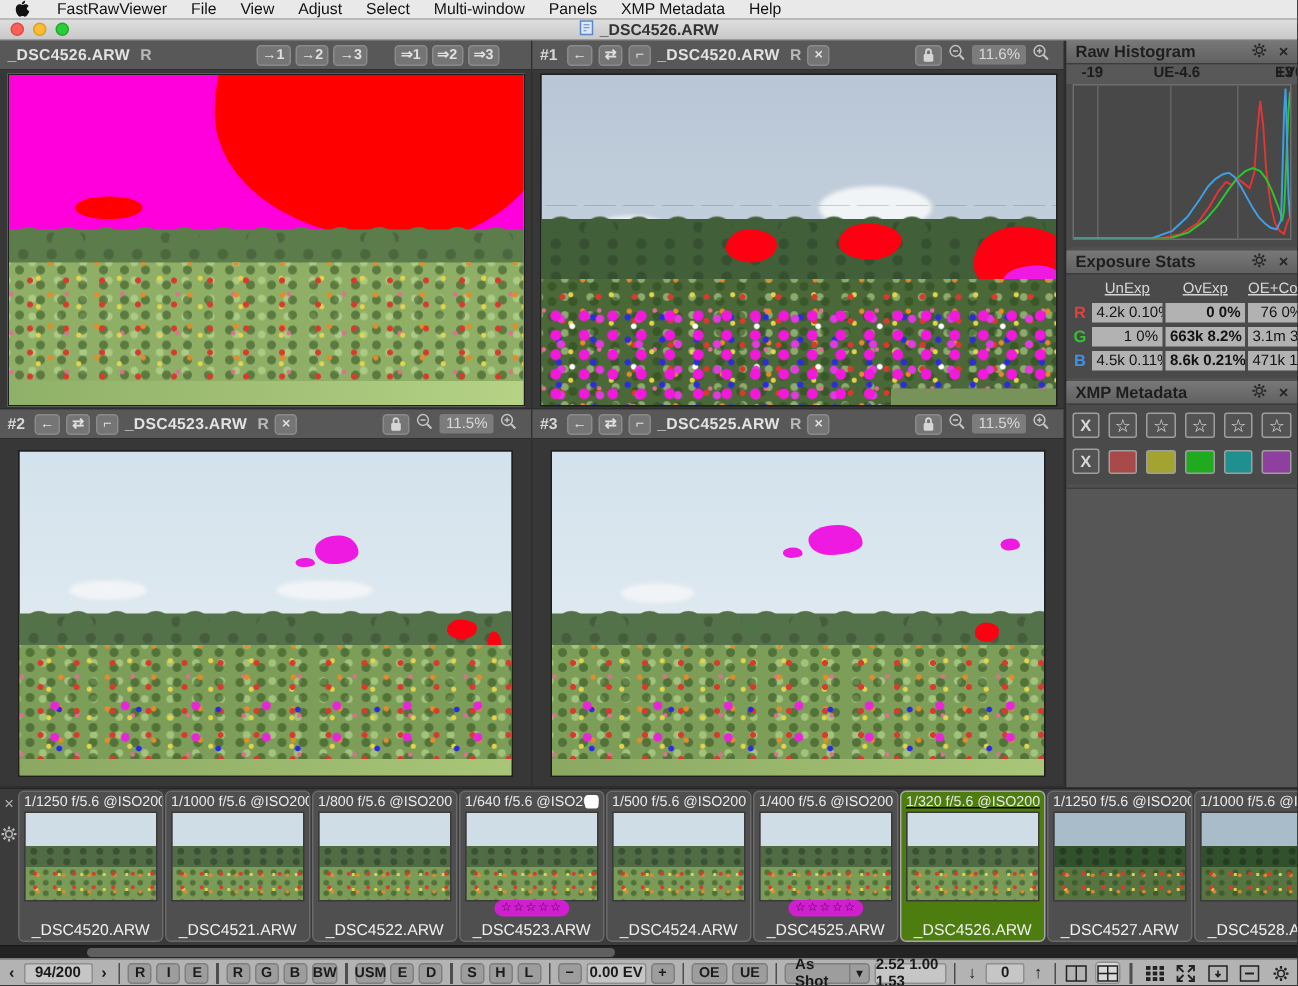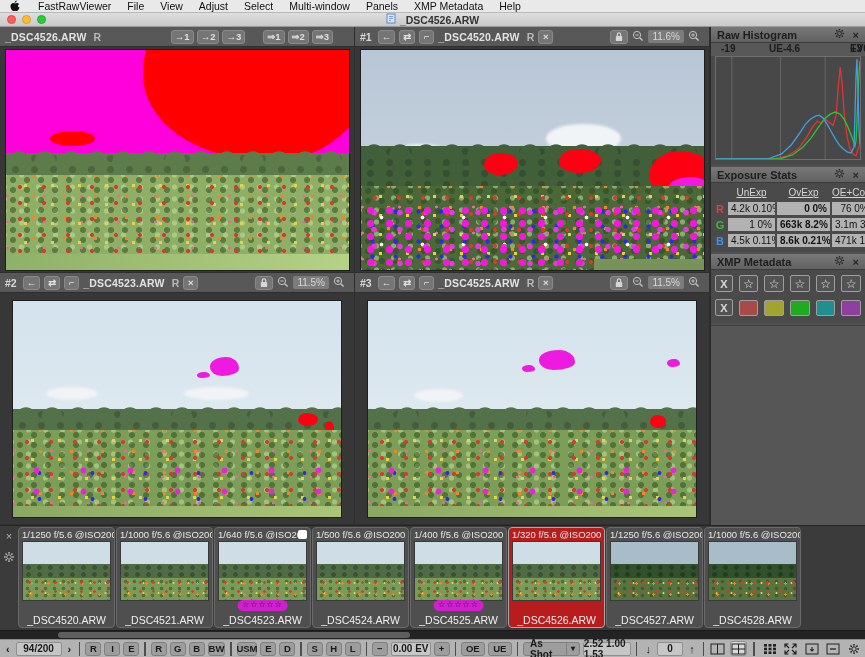--- a/index.html
+++ b/index.html
@@ -112,21 +112,21 @@
   .swatch{width:21px;height:16px;border:1px solid #9e9e9e;border-radius:2px;}
   .side-empty{flex:1;background:#565656;border-top:1px solid #3e3e3e;}
 
   
   .filmstrip{position:absolute;top:525px;left:0;width:865px;height:105px;background:#3b3b3b;
              border-top:1px solid #262626;display:flex;overflow:hidden;}
   .fs-tools{width:18px;display:flex;flex-direction:column;align-items:center;padding-top:6px;gap:8px;color:#b5b5b5;}
   .fs-x{font-size:11px;line-height:9px;}
   .cell{width:97px;min-width:97px;height:101px;margin:1px 1px 0 0;background:#4f4f4f;border:1px solid #6a6a6a;
         border-radius:4px;position:relative;overflow:hidden;}
-  .cell.sel{background:#b91c1c;border-color:#a8a8a8;}
+  .cell.sel{background:#4d7c0f;border-color:#a8a8a8;text-decoration:underline;}
   .exp-label{height:13px;font-size:9.5px;color:#e8e8e8;padding:1px 0 0 3px;white-space:nowrap;overflow:hidden;}
   .timg{width:89px;height:60px;margin:0 auto;position:relative;overflow:hidden;border:1px solid #3a3a3a;}
   .t-sky{height:38%;background:#cfdde6;}
   .t-trees{height:24%;background:#4f6c45;
            background-image:radial-gradient(circle, rgba(0,0,0,.25) 2px, transparent 2.6px);background-size:11px 7px;}
   .t-field{height:38%;background-color:#7b9c58;
       background-image:radial-gradient(circle,#d93a2e 1.1px,transparent 1.5px),
         radial-gradient(circle,#e78a28 1px,transparent 1.4px),
         radial-gradient(circle,#e3d44a .9px,transparent 1.2px),
         radial-gradient(circle,rgba(40,70,25,.5) 1.6px,transparent 2.2px);
@@ -572,20 +572,30 @@
         <div class="exp-label">1/1000 f/5.6  @ISO200</div>
         <div class="timg">
           <div class="t-sky"></div>
           <div class="t-trees"></div>
           <div class="t-field"></div>
         </div>
 
         <div class="fs-name">_DSC4521.ARW</div>
       </div>
 
+      <div class="cell">
+        <div class="exp-label">1/800 f/5.6  @ISO200</div>
+        <div class="timg">
+          <div class="t-sky"></div>
+          <div class="t-trees"></div>
+          <div class="t-field"></div>
+        </div>
+
+        <div class="fs-name">_DSC4522.ARW</div>
+      </div>
 
       <div class="cell">
         <div class="exp-label">1/640 f/5.6  @ISO200</div>
         <div class="timg">
           <div class="t-sky"></div>
           <div class="t-trees"></div>
           <div class="t-field"></div>
         </div>
         <div class="mark"></div>
         <div class="badge">☆☆☆☆☆</div>

